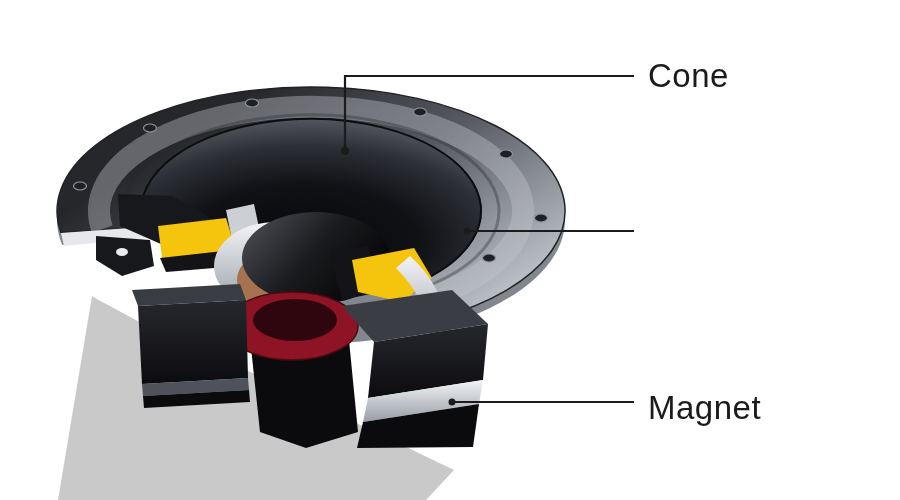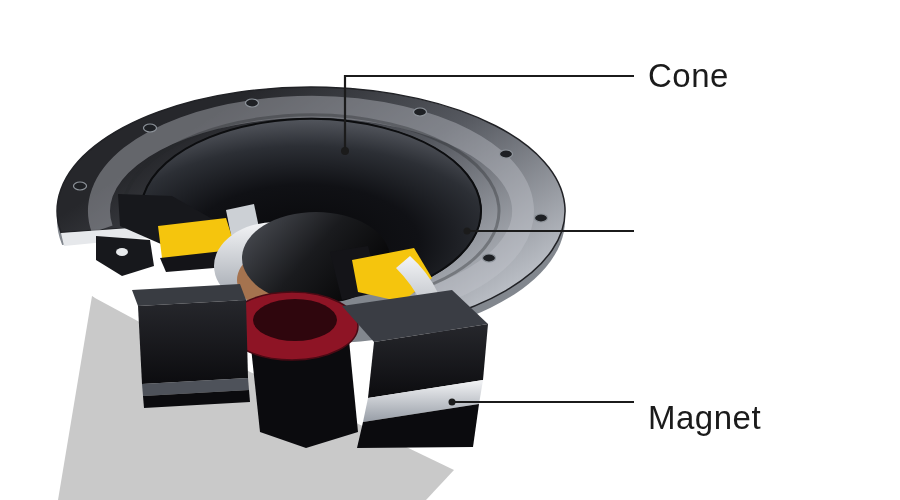--- a/index.html
+++ b/index.html
@@ -27,21 +27,21 @@
     font-size: 33px;
     line-height: 40px;
     font-weight: 400;
     letter-spacing: 0.5px;
     color: #1b1b1b;
     white-space: nowrap;
     user-select: none;
   }
   .label-cone     { top: 56px;  }
   .label-surround { top: 211px; }
-  .label-magnet   { top: 398px; text-align: right; }
+  .label-magnet   { top: 388px; text-align: right; }
 </style>
 </head>
 <body>
 
 <div class="stage">
 
   <svg width="900" height="500" viewBox="0 0 900 500" aria-hidden="true">
     <defs>
       <linearGradient id="gRing" gradientUnits="userSpaceOnUse" x1="260" y1="85" x2="430" y2="345">
         <stop offset="0" stop-color="#26272b"></stop>

